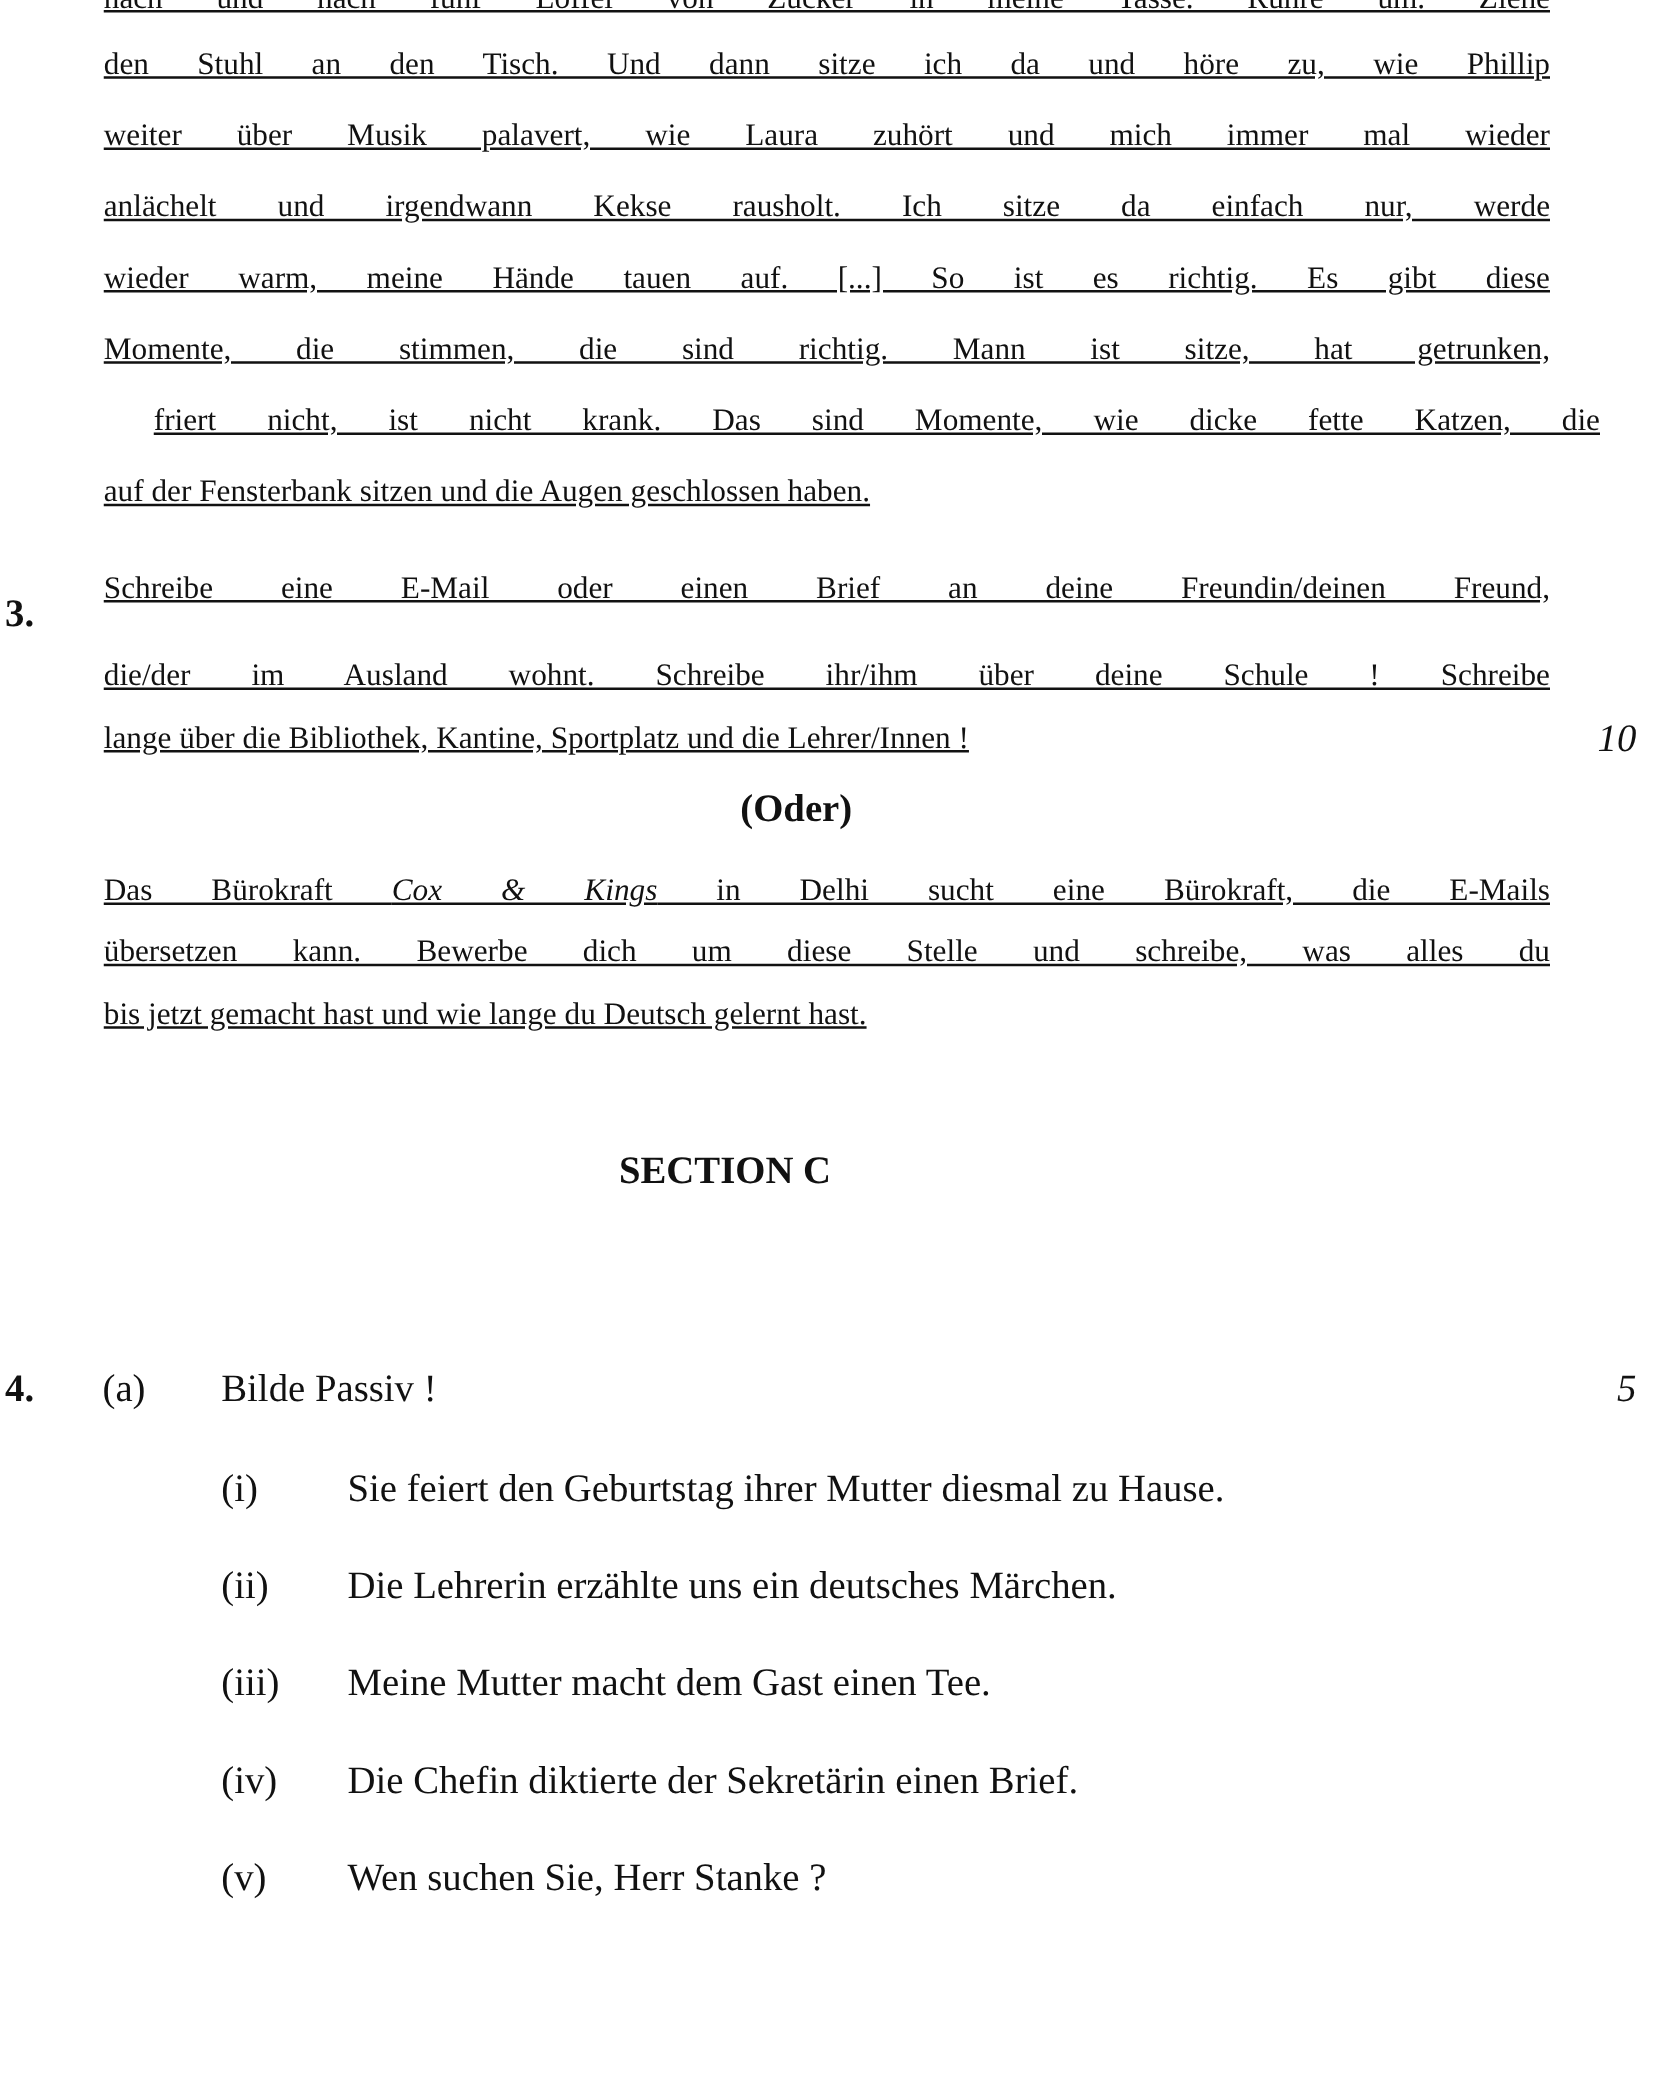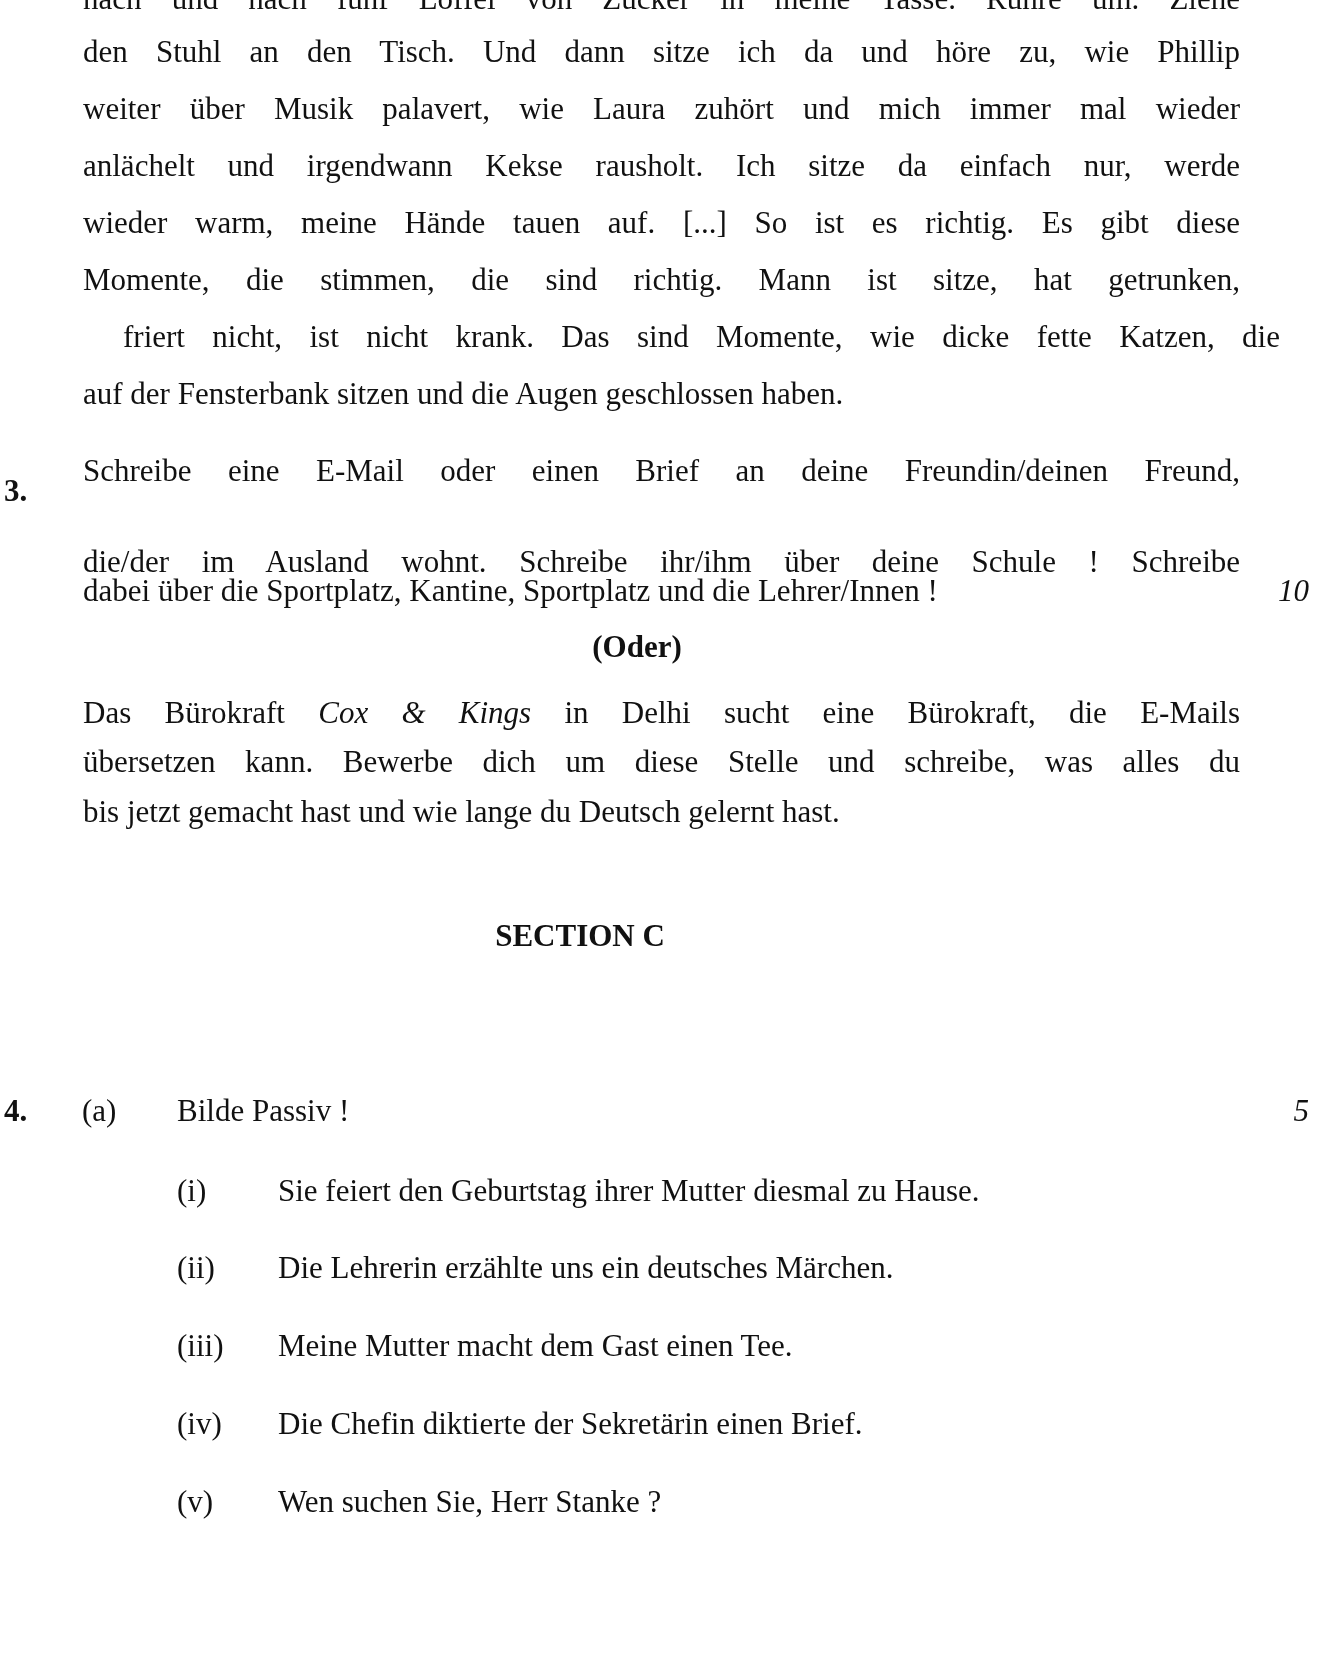--- a/index.html
+++ b/index.html
@@ -18,25 +18,26 @@
     .page {
       position: absolute;
       left: 0; top: 0;
       width: 1323px;
       height: 1675px;
     }
     .line {
       position: absolute;
       left: 83px;
       width: 1157px;
-      font-size: 31px;
+      font-size: 25px;
       line-height: 38px;
       white-space: nowrap;
       text-align: justify;
       text-align-last: justify;
+      text-decoration: underline;
     }
     .line.last {
       text-align-last: left;
     }
     .qnum {
       position: absolute;
       left: 4px;
       font-size: 31px;
       line-height: 38px;
       font-weight: bold;
@@ -96,22 +97,22 @@
     <div class="line" style="top:147px;">anlächelt und irgendwann Kekse rausholt. Ich sitze da einfach nur, werde</div>
     <div class="line" style="top:204px;">wieder warm, meine Hände tauen auf. [...] So ist es richtig. Es gibt diese</div>
     <div class="line" style="top:261px;">Momente, die stimmen, die sind richtig. Mann ist sitze, hat getrunken,</div>
     <div class="line" style="top:318px;margin-left:40px;">friert nicht, ist nicht krank. Das sind Momente, wie dicke fette Katzen, die</div>
     <div class="line last" style="top:375px;">auf der Fensterbank sitzen und die Augen geschlossen haben.</div>
   </div>
 
   <div>
     <div class="qnum" style="top:472px;">3.</div>
     <div class="line" style="top:452px;">Schreibe eine E-Mail oder einen Brief an deine Freundin/deinen Freund,</div>
-    <div class="line" style="top:522px;margin-top:21px;">die/der im Ausland wohnt. Schreibe ihr/ihm über deine Schule ! Schreibe</div>
-    <div class="line last" style="top:572px;">dabei über die Sportplatz, Kantine, Sportplatz und die Lehrer/Innen !</div>
+    <div class="line" style="top:522px;">die/der im Ausland wohnt. Schreibe ihr/ihm über deine Schule ! Schreibe</div>
+    <div class="line last" style="top:572px;">lange über die Bibliothek, Kantine, Sportplatz und die Lehrer/Innen !</div>
     <div class="marks" style="top:572px;">10</div>
 
     <div class="center-bold" style="top:628px;margin-left:17px;">(Oder)</div>
 
     <div class="line" style="top:694px;"><span>Das Bürokraft </span><em>Cox &amp; Kings</em><span> in Delhi sucht eine Bürokraft, die E-Mails</span></div>
     <div class="line" style="top:743px;">übersetzen kann. Bewerbe dich um diese Stelle und schreibe, was alles du</div>
     <div class="line last" style="top:793px;">bis jetzt gemacht hast und wie lange du Deutsch gelernt hast.</div>
   </div>
 
   <div class="center-bold" style="top:917px; width:1160px;">SECTION C</div>

